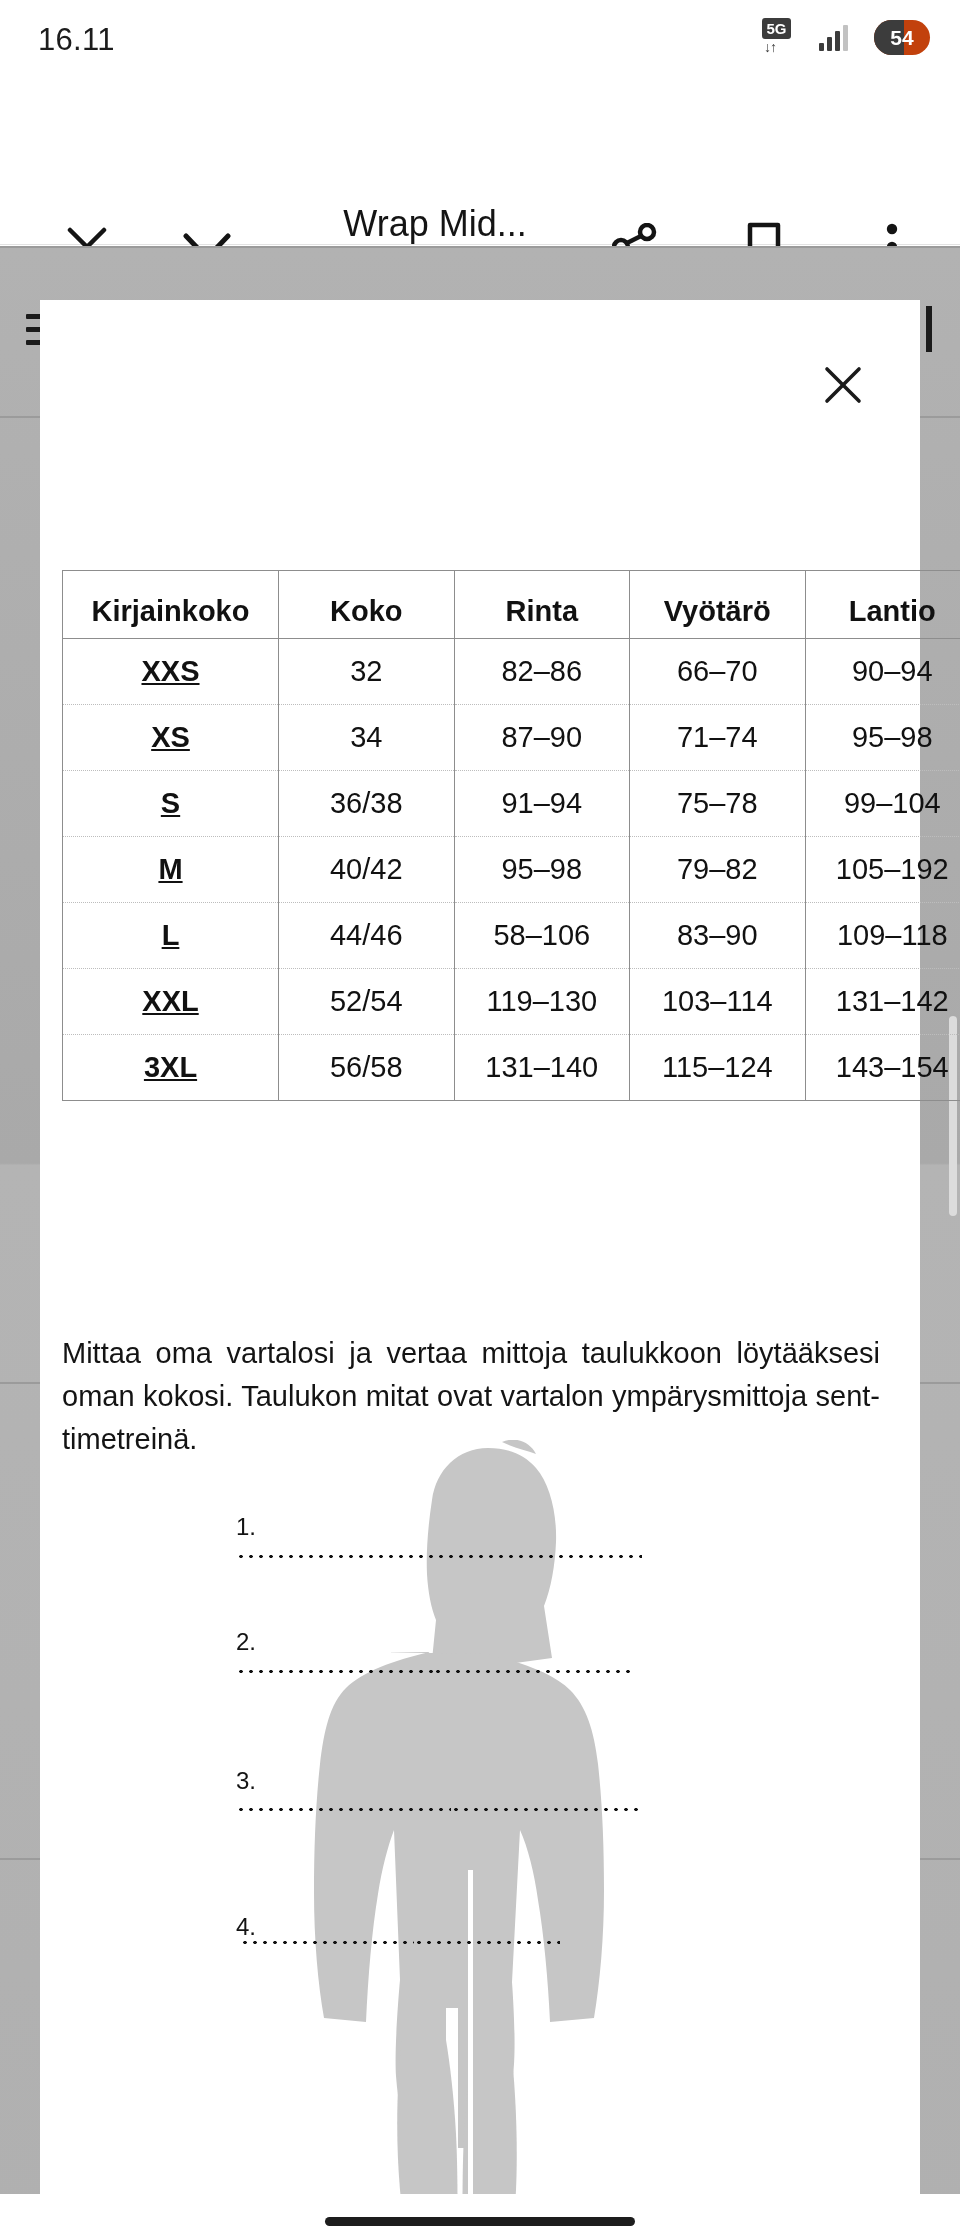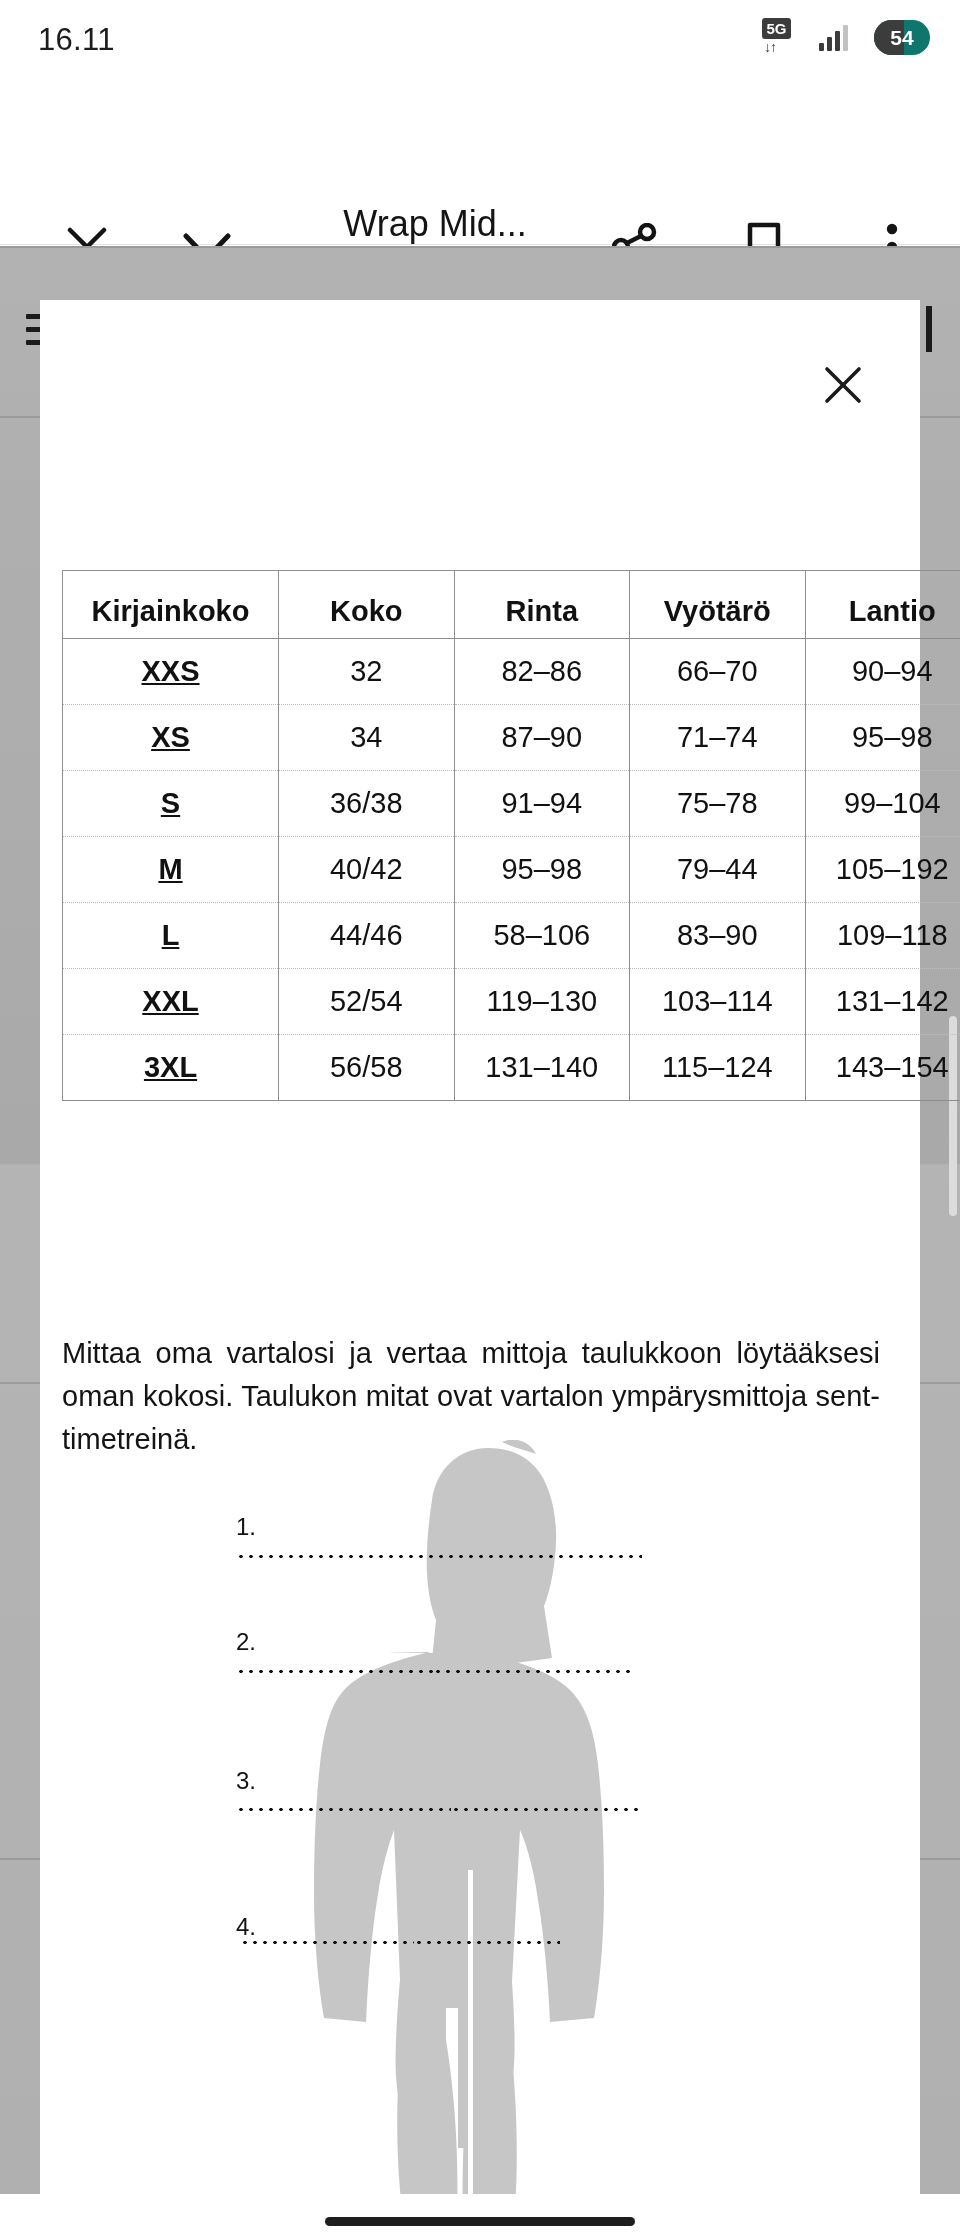--- a/index.html
+++ b/index.html
@@ -35,21 +35,21 @@
     color: #3c3c3c; font-size: 14px; line-height: 16px; letter-spacing: -1px;
   }
   .ico-signal { display: flex; align-items: flex-end; gap: 3px; height: 27px; }
   .ico-signal i { display: block; width: 5px; background: #3c3c3c; border-radius: 1px; }
   .ico-signal i:nth-child(1) { height: 8px; }
   .ico-signal i:nth-child(2) { height: 14px; }
   .ico-signal i:nth-child(3) { height: 20px; }
   .ico-signal i:nth-child(4) { height: 26px; background: #c2c2c2; }
   .ico-batt {
     position: relative; width: 56px; height: 35px; border-radius: 18px;
-    background: #0f766e; overflow: hidden;
+    background: #c2410c; overflow: hidden;
   }
   .ico-batt .fill {
     position: absolute; left: 0; top: 0; bottom: 0; width: 54%; background: #3c3c3c;
   }
   .ico-batt span {
     position: absolute; inset: 0; color: #ffffff; font-size: 21px; font-weight: bold;
     line-height: 35px; text-align: center; z-index: 2;
   }
 
   
@@ -326,21 +326,21 @@
             <td class="lettercol">S</td>
             <td>36/38</td>
             <td>91–94</td>
             <td>75–78</td>
             <td>99–104</td>
           </tr>
           <tr>
             <td class="lettercol">M</td>
             <td>40/42</td>
             <td>95–98</td>
-            <td>79–44</td>
+            <td>79–82</td>
             <td>105–192</td>
           </tr>
           <tr>
             <td class="lettercol">L</td>
             <td>44/46</td>
             <td>58–106</td>
             <td>83–90</td>
             <td>109–118</td>
           </tr>
           <tr>

